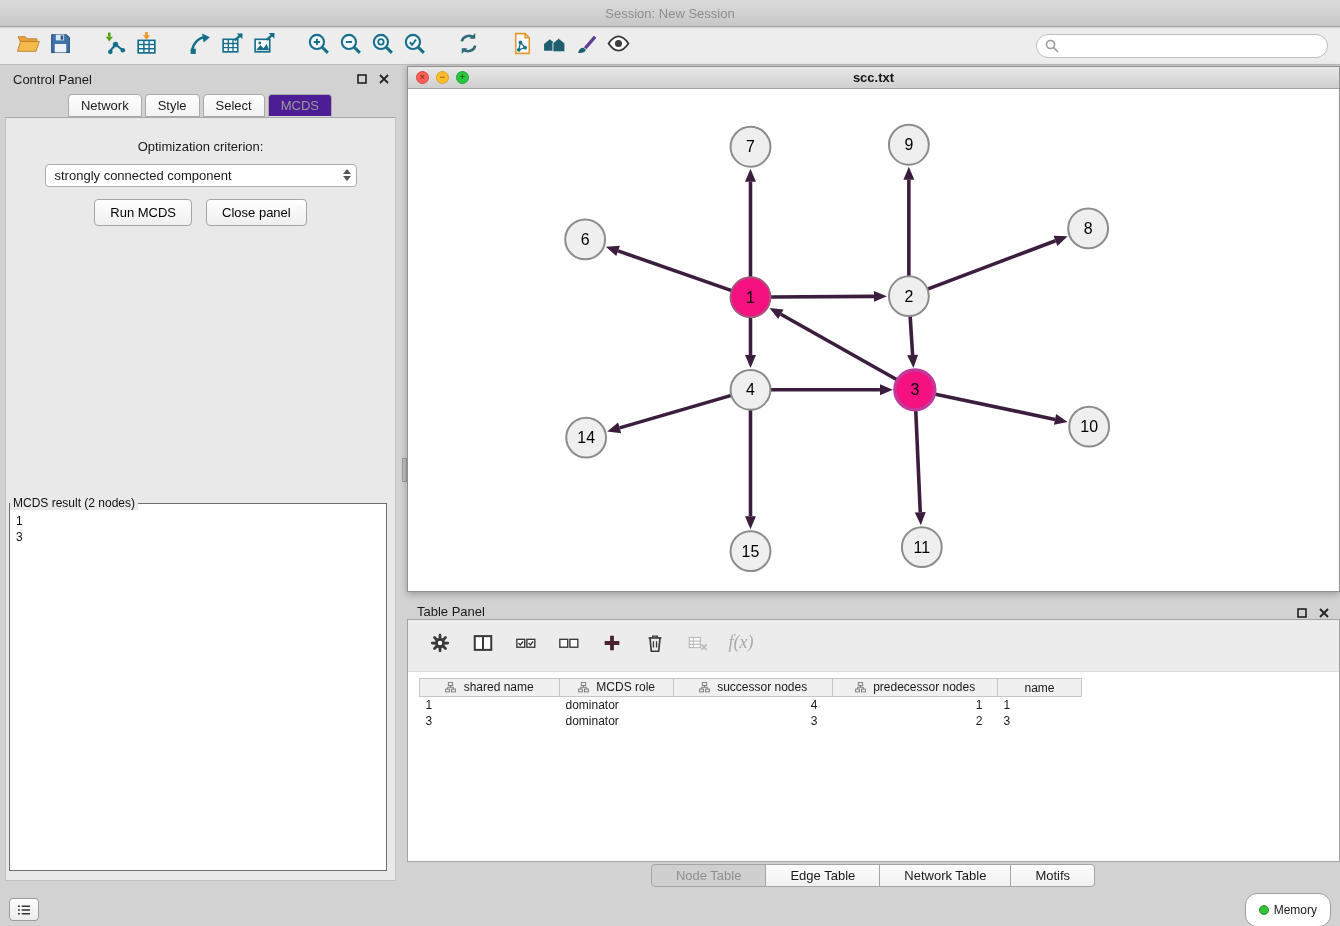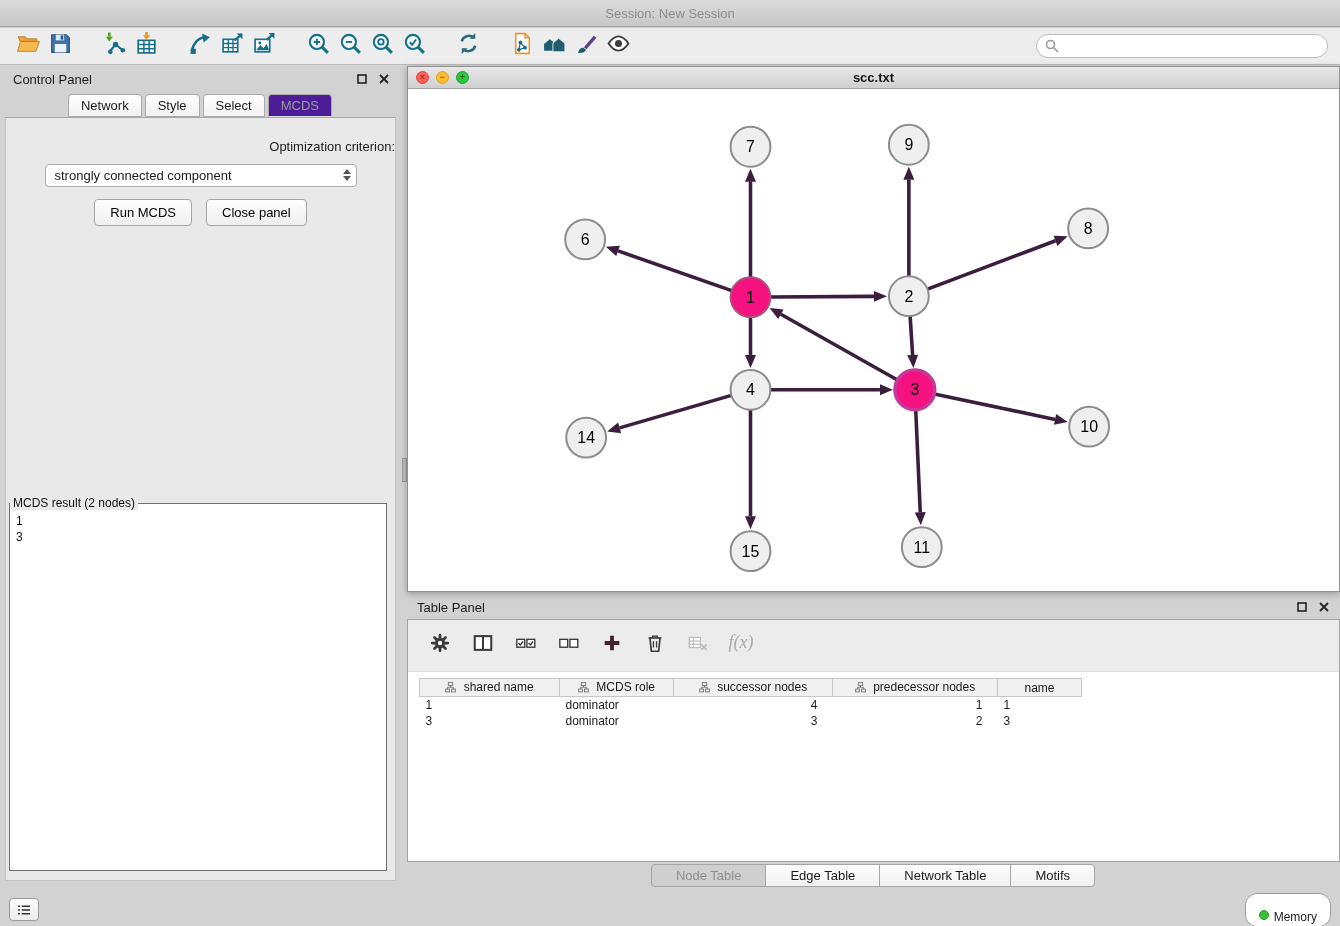--- a/index.html
+++ b/index.html
@@ -20,21 +20,21 @@
 
   
   .cp{position:absolute;left:0;top:66px;width:403px;height:815px}
   .cp-header{height:26px;display:flex;align-items:center;padding:0 13px;font-size:13px}
   .win-controls{margin-left:auto;display:flex;gap:10px;align-items:center}
   .win-controls span{display:flex;align-items:center;justify-content:center;width:12px;height:12px}
   .cp-tabs{display:flex;justify-content:center;height:23px;margin-top:2px}
   .cp-tab{border:1px solid #a9a9a9;background:linear-gradient(#fefefe,#f2f2f2);font-size:13px;padding:3px 12px;border-radius:4px 4px 0 0;margin-right:3px;line-height:15px}
   .cp-tab.active{background:#4c1d95;color:#9b9b9b;border-bottom-color:#dcdcdc}
   .cp-body{position:absolute;top:51px;left:5px;right:7px;bottom:0;background:#e9e9e9;border:1px solid #c2c2c2;border-top:1px solid #a9a9a9}
-  .opt-label{margin-top:21px;text-align:right;font-size:13px}
+  .opt-label{margin-top:21px;text-align:center;font-size:13px}
   .dropdown{position:relative;width:312px;height:23px;margin:10px auto 0;background:#fff;border:1px solid #adadad;border-radius:4px;font-size:13px;display:flex;align-items:center;padding:0 22px 0 9px}
   .spin{position:absolute;right:5px;top:4px;display:flex;flex-direction:column;gap:2px}
   .spin i{display:block;width:0;height:0;border-left:4px solid transparent;border-right:4px solid transparent}
   .spin .up{border-bottom:5px solid #555}
   .spin .dn{border-top:5px solid #555}
   .cp-buttons{display:flex;justify-content:center;gap:14px;margin-top:12px}
   .btn{height:27px;padding:3px 15px;font-size:13px;background:linear-gradient(#ffffff,#efefef);border:1px solid #a5a5a5;border-radius:4px;line-height:15px}
   .result-box{position:absolute;left:3px;right:8px;top:378px;height:375px;border:1px solid #6e6e6e;background:#fff}
   .result-box legend{font-size:12px;padding:0 3px;margin-left:0;background:#e9e9e9;color:#111}
   .result-lines{padding:3px 6px;font-size:12px;line-height:16px;color:#111}
@@ -49,42 +49,42 @@
   .lights{position:absolute;left:8px;top:4px;display:flex;gap:7px}
   .light{width:13px;height:13px;border-radius:50%;display:flex;align-items:center;justify-content:center;font-size:9px;line-height:9px;color:rgba(60,30,0,.6);font-weight:700}
   .light.red{background:#fe5f57;border:1px solid #e0443e}
   .light.yellow{background:#ffbd2e;border:1px solid #dea123}
   .light.green{background:#28c940;border:1px solid #1da133}
   .net-canvas{position:absolute;top:23px;left:0;right:0;bottom:0;background:#fff}
   .net-canvas svg{width:100%;height:100%;display:block}
 
   
   .table-panel{position:absolute;left:407px;top:595px;width:933px;height:293px}
-  .tp-header{height:24px;display:flex;align-items:center;padding:0 10px;font-size:13px}
+  .tp-header{height:24px;display:flex;align-items:flex-end;padding:0 10px;font-size:13px}
   .tp-body{position:absolute;top:24px;left:0;right:0;bottom:26px;background:#fff;border:1px solid #a3a3a3}
   .tp-toolbar{height:52px;display:flex;align-items:center;gap:15px;padding:0 18px;background:#ececec;border-bottom:1px solid #dcdcdc}
   .tp-toolbar .tbtn{width:28px;height:28px}
   .tp-toolbar svg{width:22px;height:22px}
   .fx{font-family:"Liberation Serif",serif;font-style:italic;font-size:18px;color:#a9a9a9}
   table.node-table{border-collapse:collapse;margin:6px 0 0 11px;font-size:12px;table-layout:fixed}
   .node-table th{background:#f0f0f0;border:1px solid #c6c6c6;font-weight:400;height:18px;text-align:center;padding:0 4px;white-space:nowrap;overflow:hidden}
   .node-table td{height:16px;padding:0 6px;white-space:nowrap;overflow:hidden}
   .node-table td.num{text-align:right;padding-right:15px}
   .hicon{display:inline-block;vertical-align:-2px;margin-right:4px}
   .tp-tabs{position:absolute;bottom:0;left:0;right:0;height:26px;display:flex;justify-content:center;align-items:center}
   .tp-tab{border:1px solid #a5a5a5;background:linear-gradient(#fdfdfd,#f1f1f1);font-size:13px;padding:3px 24px;margin-left:-1px;line-height:15px}
   .tp-tab:first-child{border-radius:4px 0 0 4px}
   .tp-tab:last-child{border-radius:0 4px 4px 0}
   .tp-tab.active{background:#cfcfcf;color:#8f8f8f}
 
   
   .statusbar{position:absolute;left:0;right:0;bottom:0;height:33px;display:flex;align-items:center;padding:0 9px}
   .list-btn{width:30px;height:23px;border:1px solid #9d9d9d;border-radius:4px;background:linear-gradient(#fcfcfc,#ececec);display:flex;align-items:center;justify-content:center}
   .list-btn svg{width:18px;height:18px}
-  .memory-btn{margin-left:auto;height:23px;border:1px solid #9d9d9d;border-radius:12px;background:#fff;display:flex;align-items:flex-start;gap:5px;padding:16px 13px;font-size:12px}
+  .memory-btn{margin-left:auto;height:23px;border:1px solid #9d9d9d;border-radius:12px;background:#fff;display:flex;align-items:center;gap:5px;padding:16px 13px;font-size:12px}
   .mem-dot{width:10px;height:10px;border-radius:50%;background:#35c23a;border:1px solid #2a9a2e}
 </style>
 </head>
 <body>
 
 <div class="titlebar">
   <span>Session: New Session</span>
 </div>
 
 <div class="toolbar">

